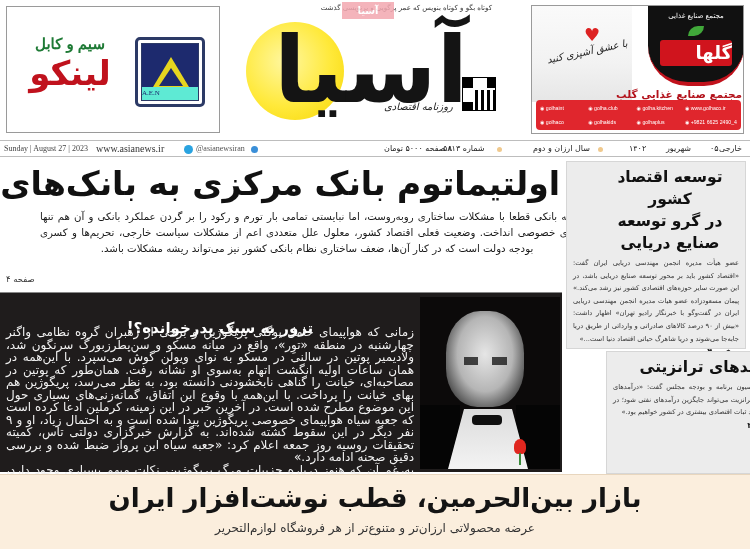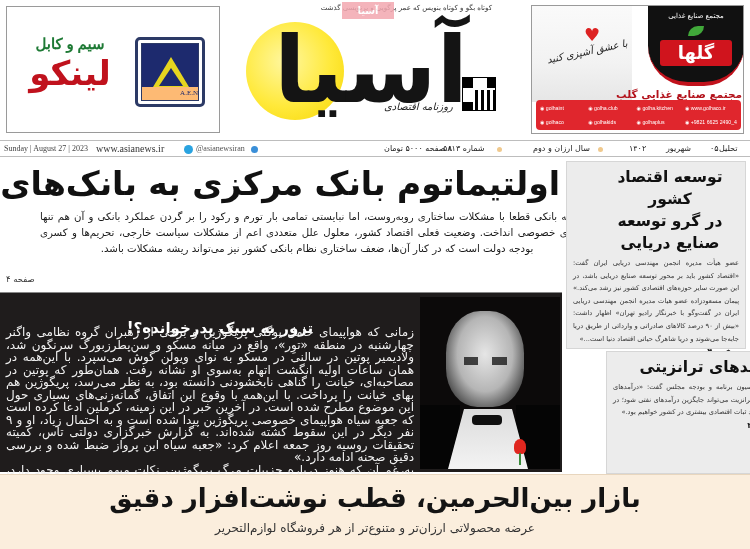--- a/index.html
+++ b/index.html
@@ -4,27 +4,27 @@
 <style>
   * { box-sizing: border-box; margin: 0; padding: 0; }
   html, body { width: 750px; height: 549px; overflow: hidden; background: #ffffff; }
   body { position: relative; font-family: "DejaVu Sans", sans-serif; color: #1a1a1a; }
 
   
   .masthead { position: absolute; left: 0; top: 0; width: 750px; height: 138px; background: #fff; }
 
   .ad-left { position: absolute; left: 6px; top: 6px; width: 214px; height: 127px; border: 1px solid #9a9a9a; background: #fff; }
   .ad-left .txt { position: absolute; left: 8px; top: 28px; width: 110px; text-align: center; direction: rtl; }
-  .ad-left .sub { font-family: Liberation Serif, serif; font-weight: bold; color: #1e7a35; font-size: 15px; }
+  .ad-left .sub { font-family: Liberation Sans, sans-serif; font-weight: bold; color: #1e7a35; font-size: 15px; }
   .ad-left .brand { font-family: "DejaVu Sans", sans-serif; font-weight: bold; color: #c0121d; font-size: 34px; line-height: 40px; }
   .ad-left .logo { position: absolute; right: 14px; top: 30px; width: 70px; height: 70px; border: 3px solid #2c3a66; border-radius: 5px; background: #fff; padding: 3px; }
   .ad-left .logo .inner { width: 100%; height: 100%; border: 1px solid #2c3a66; background: #1d2a6e; position: relative; overflow: hidden; }
   .ad-left .logo .tri { position: absolute; left: 11px; top: 13px; width: 0; height: 0; border-left: 18px solid transparent; border-right: 18px solid transparent; border-bottom: 30px solid #e6d51f; }
   .ad-left .logo .tri2 { position: absolute; left: 17px; top: 24px; width: 0; height: 0; border-left: 12px solid transparent; border-right: 12px solid transparent; border-bottom: 18px solid #1d2a6e; }
-  .ad-left .logo .lbl { position: absolute; bottom: 0; left: 0; right: 0; height: 13px; background: #fdba74; color: #1d2a6e; font-size: 7px; text-align: right; font-family: "Liberation Serif", serif; line-height: 13px; }
+  .ad-left .logo .lbl { position: absolute; bottom: 0; left: 0; right: 0; height: 13px; background: #5eead4; color: #1d2a6e; font-size: 7px; text-align: left; font-family: "Liberation Serif", serif; line-height: 13px; }
 
   .nameplate { position: absolute; left: 238px; top: 0; width: 290px; height: 138px; }
   .sun { position: absolute; left: 8px; top: 22px; width: 98px; height: 98px; border-radius: 50%; background: radial-gradient(circle at 40% 40%, #fff7a0 0%, #ffe93a 55%, #f6d400 100%); }
   .tagline { position: absolute; left: 24px; top: 4px; width: 230px; font-size: 7px; color: #333; direction: rtl; text-align: right; white-space: nowrap; }
   .tag-pink { position: absolute; left: 104px; top: 2px; width: 52px; height: 17px; background: #f3a7b0; opacity: 0.85; }
   .tag-pink span { display: block; color: #fff; font-size: 10px; font-weight: bold; text-align: center; line-height: 17px; direction: rtl; }
   .logo-word { position: absolute; left: 20px; top: 6px; width: 210px; height: 130px; font-family: "DejaVu Sans", sans-serif; font-weight: bold; font-size: 92px; line-height: 130px; color: #141414; direction: rtl; text-align: right; letter-spacing: -4px; }
   .logo-sub { position: absolute; left: 146px; top: 101px; font-size: 10px; font-style: italic; color: #222; direction: rtl; }
   .qr { position: absolute; left: 224px; top: 77px; width: 34px; height: 34px; background:
         linear-gradient(#000,#000) 0 0/10px 10px no-repeat,
@@ -32,21 +32,21 @@
         linear-gradient(#000,#000) 0 24px/10px 10px no-repeat,
         repeating-linear-gradient(90deg,#000 0 3px,#fff 3px 6px) 12px 12px/22px 22px no-repeat,
         #fff; border: 1px solid #000; }
 
   .ad-right { position: absolute; left: 531px; top: 5px; width: 213px; height: 129px; border: 1px solid #9a9a9a; background: #fff; overflow: hidden; }
   .ad-right .sketch { position: absolute; left: 0; top: 0; width: 100px; height: 96px; background: linear-gradient(180deg,#fafafa 0%,#f2f2f2 60%,#e6e6e6 100%); }
   .ad-right .sketch .heart { position: absolute; left: 52px; top: 18px; color: #d22; font-size: 18px; }
   .ad-right .sketch .slogan { position: absolute; left: 14px; top: 40px; font-size: 10px; font-style: italic; color: #222; direction: rtl; transform: rotate(-12deg); }
   .ad-right .shield { position: absolute; left: 116px; top: 0; width: 96px; height: 80px; background: #111; border-radius: 0 0 40px 40px; border-bottom: 4px solid #c1121c; }
   .ad-right .shield .top { position: absolute; top: 6px; left: 0; right: 0; text-align: center; color: #fff; font-size: 7px; direction: rtl; }
-  .ad-right .shield .brand { position: absolute; top: 34px; left: 12px; width: 72px; height: 26px; background: #d0141d; color: #fff; font-weight: bold; font-size: 18px; line-height: 26px; text-align: center; border-radius: 3px; direction: rtl; }
+  .ad-right .shield .brand { position: absolute; top: 34px; left: 12px; width: 72px; height: 26px; background: #d0141d; color: #fff; font-weight: bold; font-size: 18px; line-height: 26px; text-align: right; border-radius: 3px; direction: rtl; }
   .ad-right .shield .leaf { position: absolute; top: 20px; left: 40px; width: 16px; height: 10px; background: #41a83a; border-radius: 10px 0; }
   .ad-right .group { position: absolute; left: 60px; top: 82px; width: 150px; text-align: right; color: #b3121b; font-weight: bold; font-size: 10.5px; direction: rtl; }
   .ad-right .links { position: absolute; left: 4px; bottom: 3px; width: 205px; height: 30px; background: #e0262d; border-radius: 4px; padding: 2px 4px; display: grid; grid-template-columns: repeat(4, 1fr); gap: 1px 2px; }
   .ad-right .links span { color: #fff; font-size: 5.2px; line-height: 12px; white-space: nowrap; font-family: "Liberation Sans", sans-serif; }
   .ad-right .links span::before { content: "◉ "; font-size: 5px; }
 
   
   .datebar { position: absolute; left: 0; top: 140px; width: 750px; height: 17px; border-top: 1px solid #bdbdbd; border-bottom: 1px solid #bdbdbd; font-size: 8px; color: #333; }
   .datebar .en-date { position: absolute; left: 4px; top: 3px; font-family: "Liberation Serif", serif; font-size: 8px; color: #444; }
   .datebar .web { position: absolute; left: 96px; top: 2px; font-family: "Liberation Serif", serif; font-size: 10px; color: #333; }
@@ -153,21 +153,21 @@
   <span class="ig-icon"></span>
 
   <span class="fa" style="left:384px">۸ صفحه ۵۰۰۰ تومان</span>
   <span class="dot" style="left:497px"></span>
   <span class="fa" style="left:443px">شماره ۵۸۱۳</span>
   <span class="dot" style="left:598px"></span>
   <span class="fa" style="left:533px">سال ارزان و دوم</span>
   <span class="fa" style="left:629px">۱۴۰۲</span>
   <span class="fa" style="left:666px">شهریور</span>
   <span class="fa" style="left:710px">۰۵</span>
-  <span class="fa" style="left:719px">تحلیل</span>
+  <span class="fa" style="left:719px">خارجی</span>
 </div>
 
 <article class="lead">
   <h1>اولتیماتوم بانک مرکزی به بانک‌های خصوصی</h1>
   <div class="body"><span class="bullet"></span><span>شبکه بانکی قطعا با مشکلات ساختاری روبه‌روست، اما نبایستی تمامی بار تورم و رکود را بر گردن عملکرد بانکی و آن هم تنها بانک‌های خصوصی انداخت. وضعیت فعلی اقتصاد کشور، معلول علل متعددی اعم از مشکلات سیاست خارجی، تحریم‌ها و کسری بودجه دولت است که در کنار آن‌ها، ضعف ساختاری نظام بانکی کشور نیز می‌تواند ریشه مشکلات باشد.</span></div>
   <span class="page-ref">صفحه ۴</span>
 </article>
 
 <article class="feature">
   <h2>ترور به سبک پدرخوانده؟!</h2>
@@ -199,15 +199,15 @@
   <div class="side-box box2">
     <h3>
       <div>درآمدهای ترانزیتی</div>
     </h3>
     <div class="body">عضو کمیسیون برنامه و بودجه مجلس گفت: «درآمدهای حاصل از ترانزیت می‌تواند جایگزین درآمدهای نفتی شود؛ در نتیجه شاهد ثبات اقتصادی بیشتری در کشور خواهیم بود.»</div>
     <div class="page-ref">صفحه ۴</div>
   </div>
 </aside>
 
 <section class="banner">
-  <h2>بازار بین‌الحرمین، قطب نوشت‌افزار دقیق</h2>
+  <h2>بازار بین‌الحرمین، قطب نوشت‌افزار ایران</h2>
   <p>عرضه محصولاتی ارزان‌تر و متنوع‌تر از هر فروشگاه لوازم‌التحریر</p>
 </section>
 
 </body></html>

